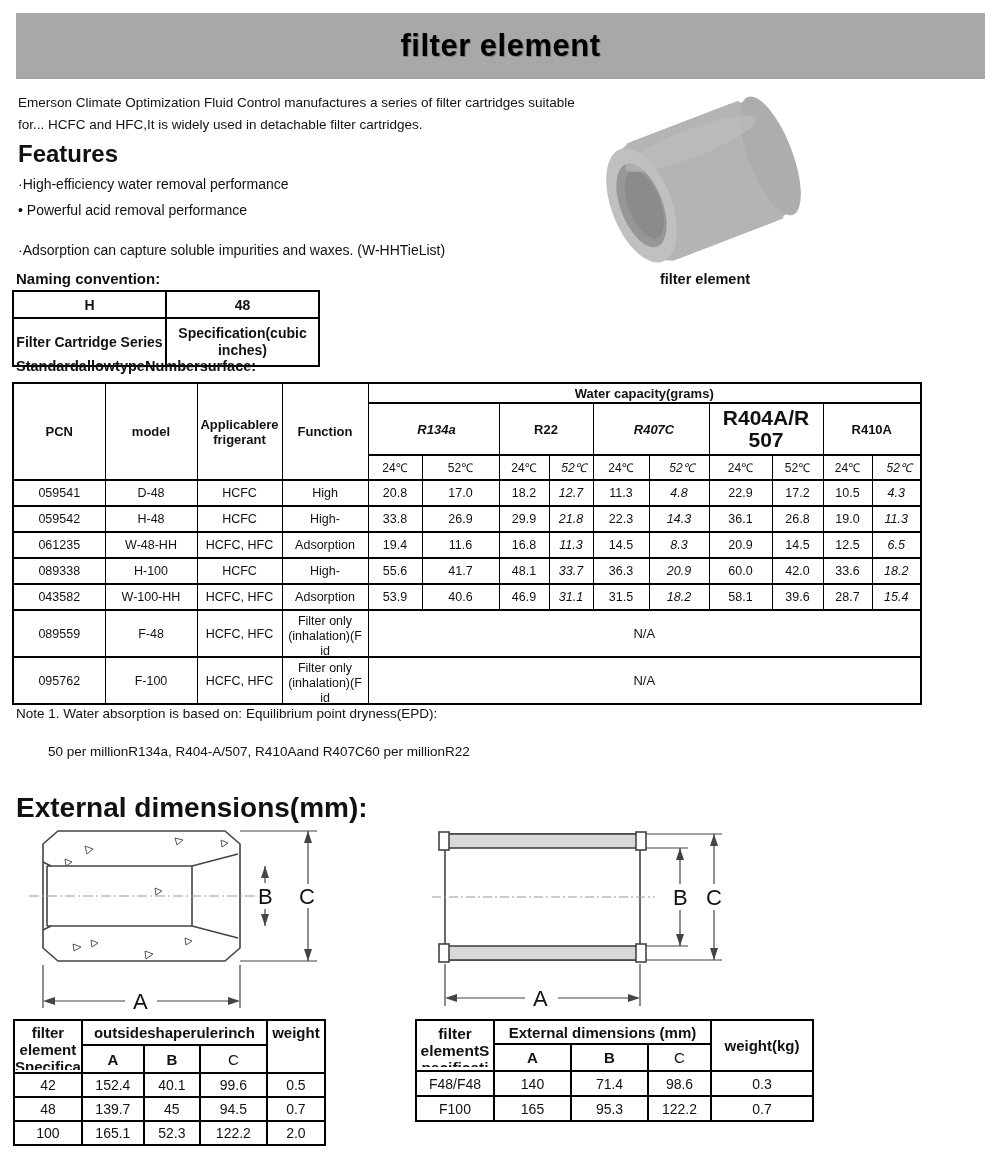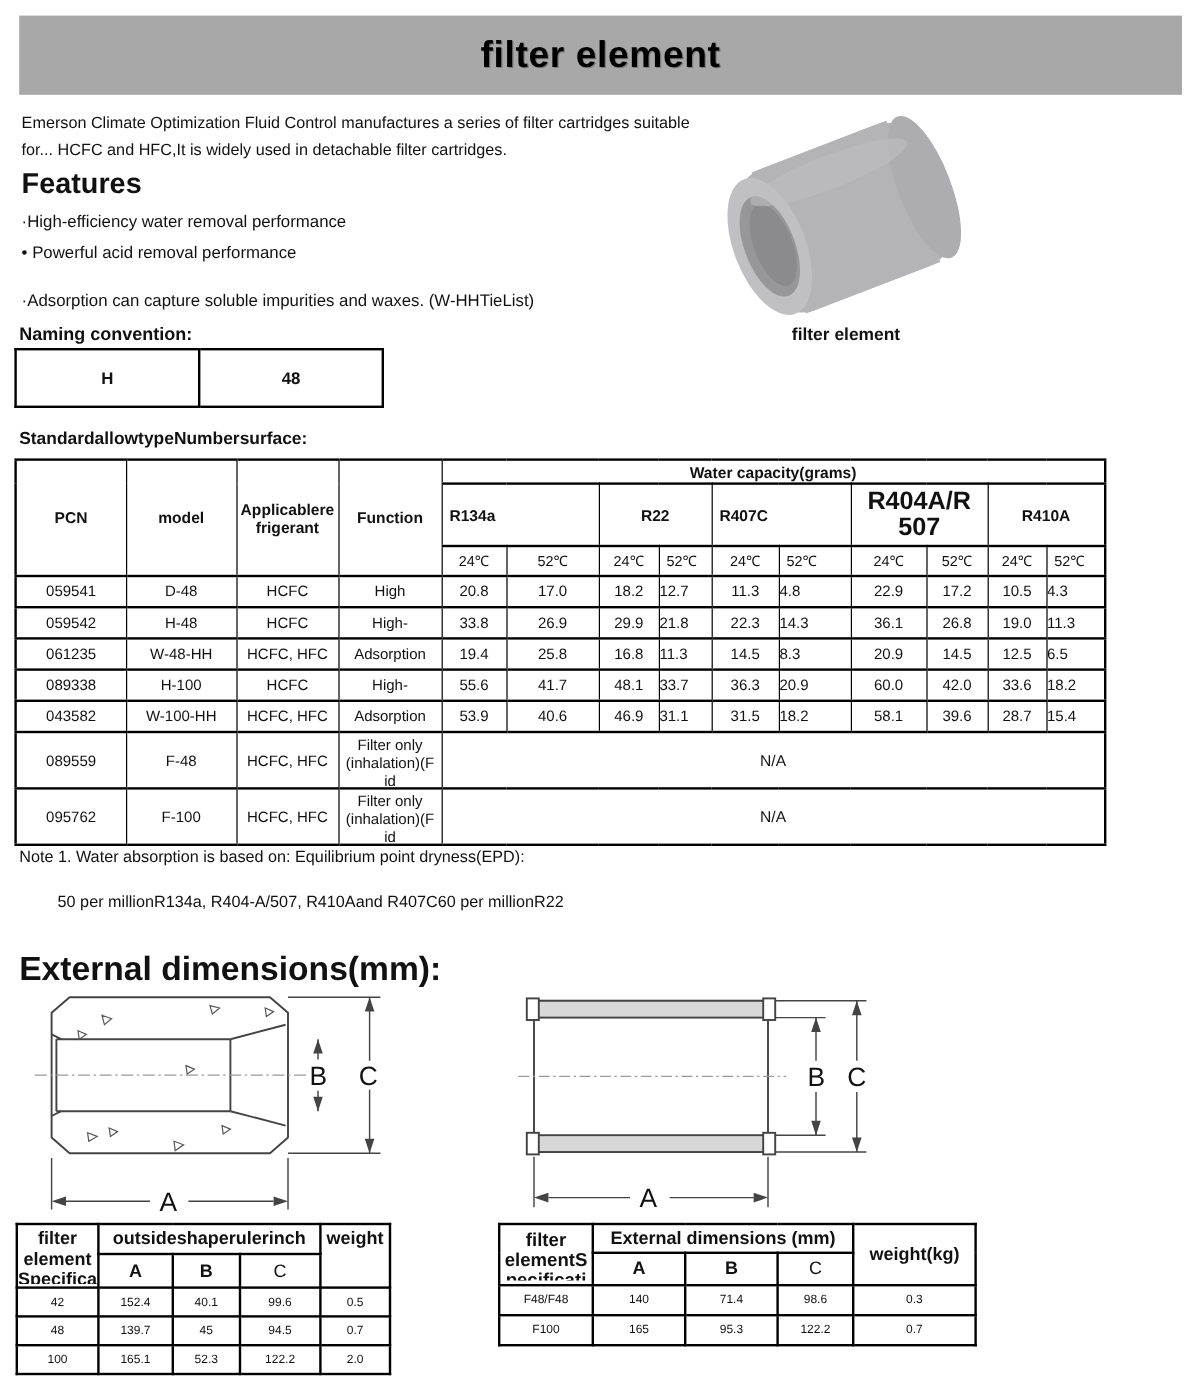--- a/index.html
+++ b/index.html
@@ -27,36 +27,36 @@
 
   .std-h{left:16px;top:358px;font-size:14.5px;font-weight:bold;}
 
   
   .cap{left:12px;top:382px;border:2px solid #000;}
   .cap th,.cap td{border-left:1px solid #000;border-right:1px solid #000;border-top:2px solid #000;border-bottom:2px solid #000;padding:0;font-size:12.5px;text-align:center;vertical-align:middle;overflow:hidden;}
   .cap thead th{font-weight:bold;font-size:13px;}
   .cap .wc{height:20px;}
   .cap .refr{height:52px;}
   .cap .temps th{height:23px;font-weight:normal;font-size:12px;}
-  .cap th.al,.cap td.la,.cap th.la{text-align:left;padding-left:6px;}
+  .cap th.al,.cap td.la,.cap th.la{text-align:center;padding-left:6px;font-style:italic;}
   .cap td.la{padding-left:0;}
   .cap th.big{font-size:21px;line-height:22px;white-space:pre-line;}
   .cap tbody td{height:24px;}
   .cap tbody tr.narow td{height:45px;}
   .clipfn{height:41px;overflow:hidden;line-height:15px;white-space:pre-line;padding-top:1px;}
 
   .note{font-size:13.5px;}
 
   .ext-h{left:16px;top:792px;font-size:28px;font-weight:bold;}
 
   
   .dimtbl th,.dimtbl td{border:2px solid #000;text-align:center;vertical-align:middle;padding:0;overflow:hidden;}
   .dimtbl{border:2px solid #0f172a;}
   .dimtbl th{font-size:15px;font-weight:bold;}
-  .dimtbl td{font-size:10px;}
+  .dimtbl td{font-size:14px;}
   .dimtbl .sub th.cnorm{font-weight:normal;}
   .ltbl{left:13px;top:1019px;}
   .rtbl{left:415px;top:1019px;}
   .clip3{overflow:hidden;white-space:pre-line;font-weight:bold;}
   .ltbl .clip3{height:46px;line-height:17px;font-size:15px;}
   .rtbl .clip3{height:42px;line-height:17px;font-size:15.5px;}
   .wt{font-size:17px;word-break:break-all;line-height:19px;}
 
   svg text{font-family:"Liberation Sans",sans-serif;}
 </style>
@@ -91,20 +91,25 @@
 <div class="abs naming-h">Naming convention:</div>
 <table class="abs naming">
   <colgroup>
       <col style="width:153px">
       <col style="width:153px">
     </colgroup>
   <tbody>
       <tr>
     <td>H</td>
     <td>48</td>
+  </tr>
+  <tr>
+    <td>Filter Cartridge Series</td>
+    <td class="preline">Specification(cubic
+inches)</td>
   </tr>
 </tbody>
   </table>
 
 <div class="abs std-h">StandardallowtypeNumbersurface:</div>
 
 <table class="abs cap">
   <colgroup>
     <col style="width:92px">
       <col style="width:92px">
@@ -183,21 +188,21 @@
         <td>26.8</td>
         <td>19.0</td>
         <td class="la">11.3</td>
       </tr>
       <tr>
         <td>061235</td>
         <td>W-48-HH</td>
         <td>HCFC, HFC</td>
         <td>Adsorption</td>
         <td>19.4</td>
-        <td>25.8</td>
+        <td>11.6</td>
         <td>16.8</td>
         <td class="la">11.3</td>
         <td>14.5</td>
         <td class="la">8.3</td>
         <td>20.9</td>
         <td>14.5</td>
         <td>12.5</td>
         <td class="la">6.5</td>
       </tr>
       <tr>

